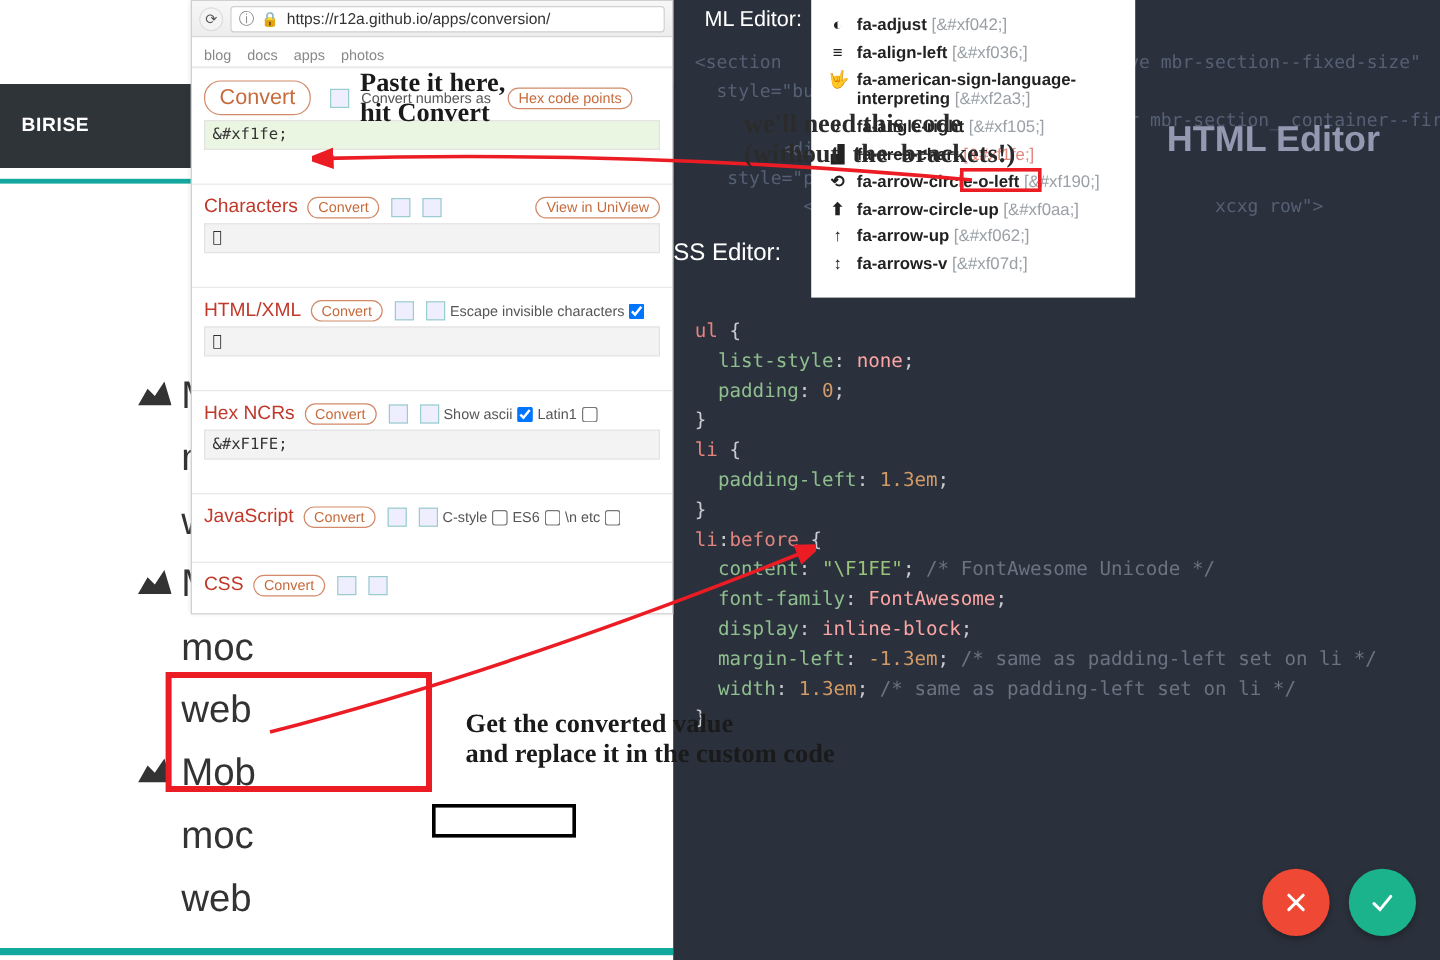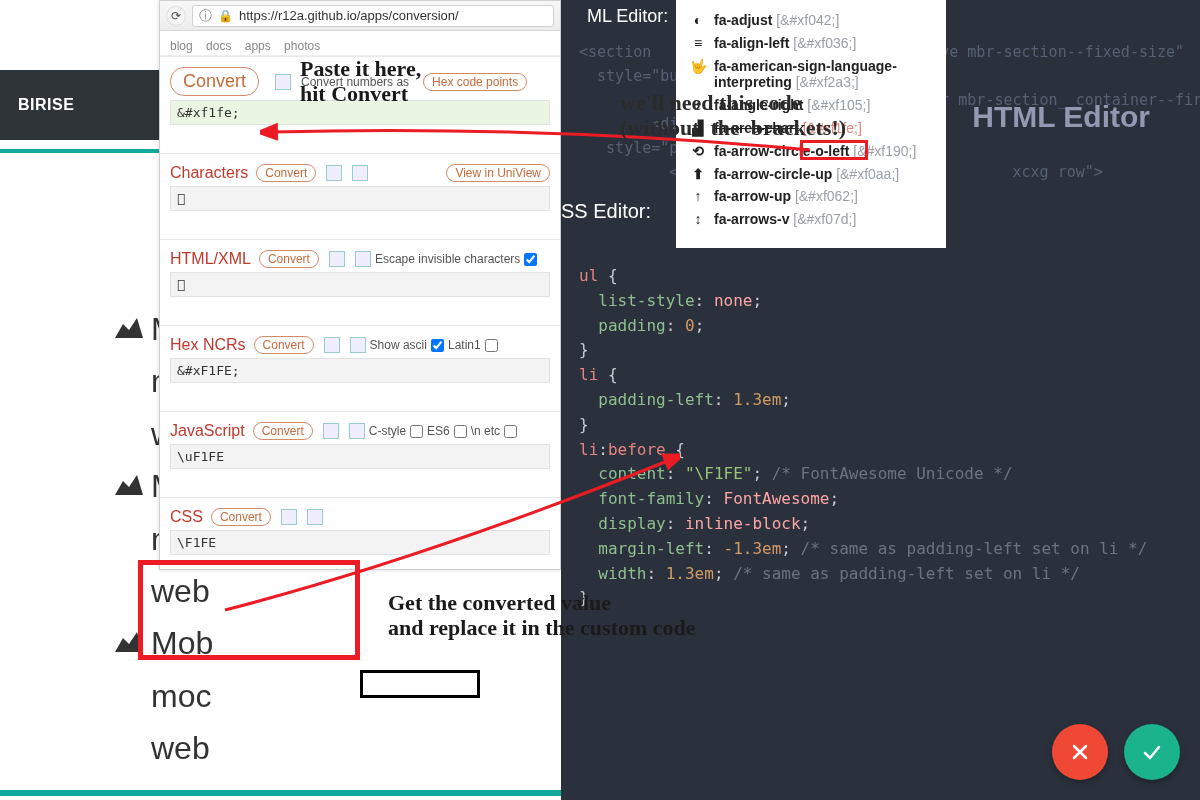--- a/index.html
+++ b/index.html
@@ -284,33 +284,31 @@
       <span class="pill">Convert</span>
       <span class="tiny-ic"></span>
       <span class="tiny-ic"></span>
       <span>C-style</span>
       <input type="checkbox" class="chk" style="">
       <span>ES6</span>
       <input type="checkbox" class="chk" style="">
       <span>\n etc</span>
       <input type="checkbox" class="chk" style="">
     </div>
-    <div class="result-box">\uF1FE</div>
   </div>
 
   <div style="height:24px"></div>
 
   <div class="section">
     <div class="controls-row">
       <span class="section-title">CSS</span>
       <span class="pill">Convert</span>
       <span class="tiny-ic"></span>
       <span class="tiny-ic"></span>
     </div>
-    <div class="result-box">\F1FE</div>
   </div>
   <div style="height:10px"></div>
 </div>
 
 <div class="red-box-css"></div>
 
 <svg class="arrow-svg" style="left:260px; top:120px;" width="560" height="40">
   <defs>
       <marker id="ah1" markerWidth="10" markerHeight="10" refX="2" refY="3" orient="auto">
         <path d="M0,0 L0,6 L8,3 z" fill="#ec1c24"></path>

